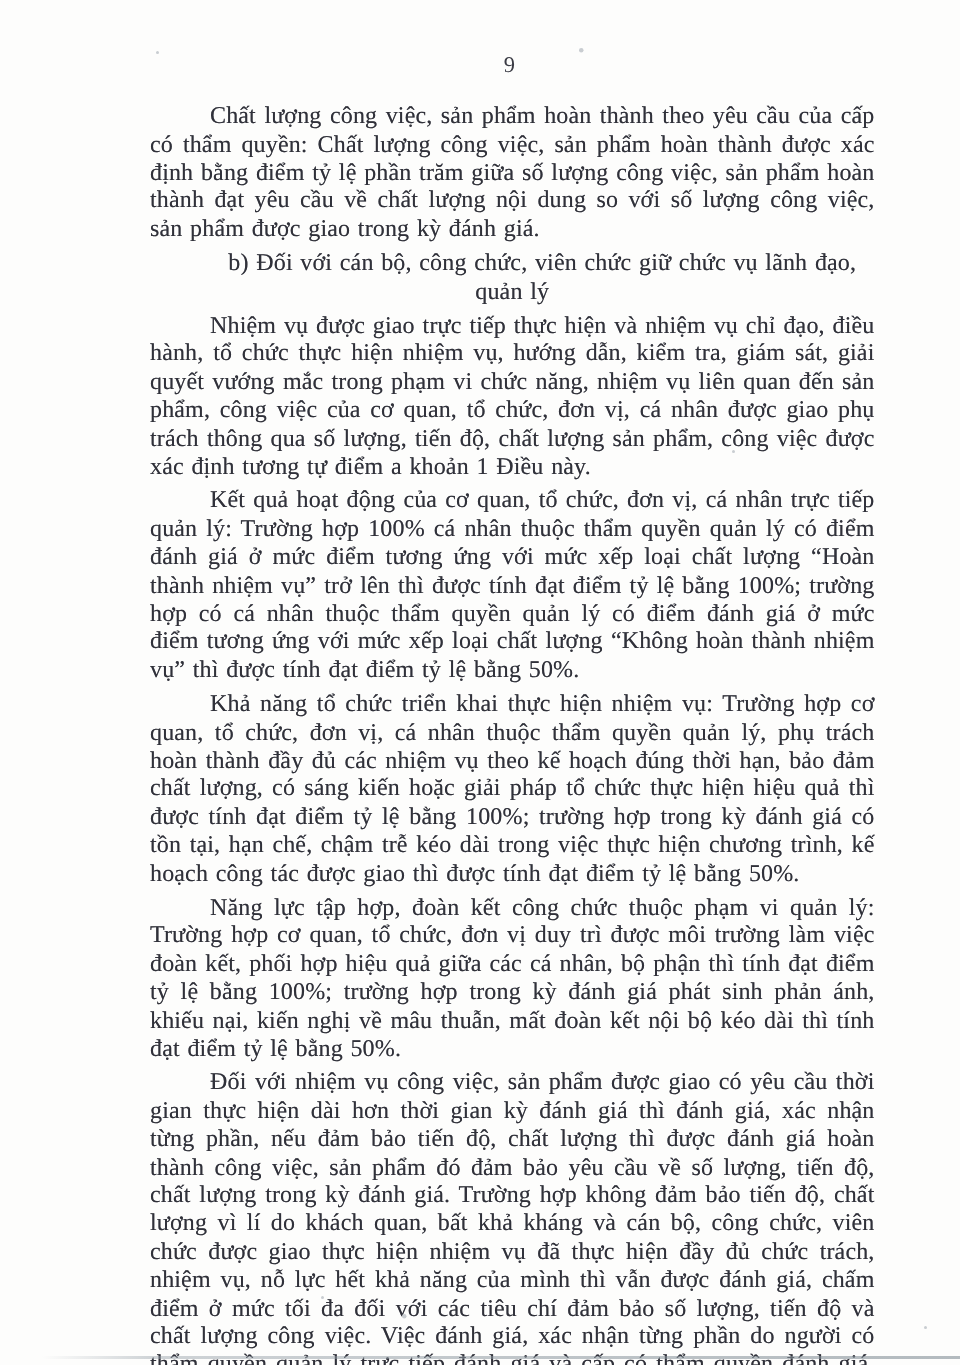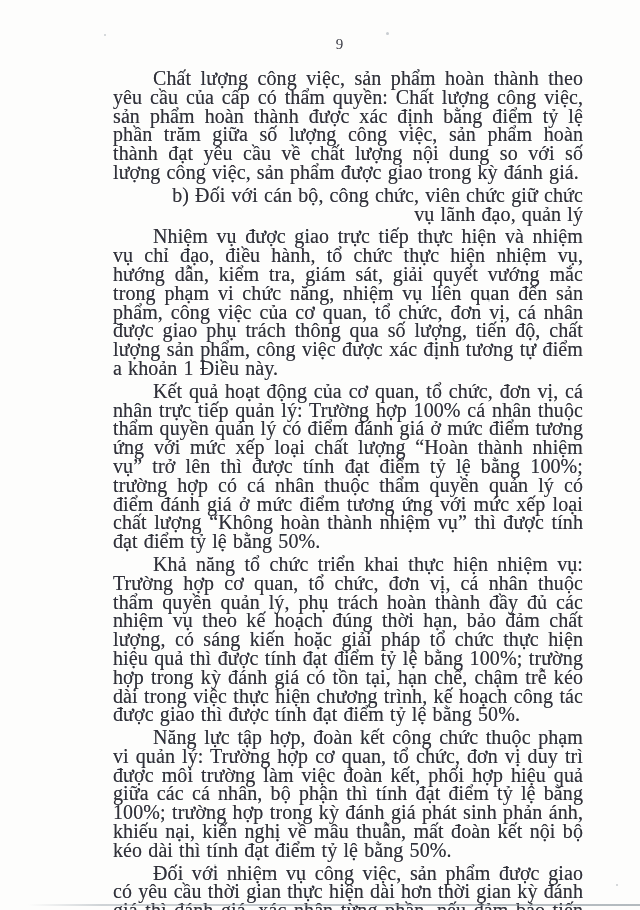--- a/index.html
+++ b/index.html
@@ -22,31 +22,31 @@
     top: 36px;
     width: 487px;
   }
   .page-number {
     text-align: center;
     font-size: 15px;
     color: #3a3b44;
     margin: 0 0 16px 0;
   }
   p.para {
-    margin: 0 0 4px 17px;
-    font-size: 20px;
+    margin: 0 0 4px 4px;
+    font-size: 16px;
     line-height: 18.8px;
     text-align: justify;
     text-indent: 40px;
     letter-spacing: 0.1px;
     word-spacing: 1px;
     text-shadow: 0 0 0.4px rgba(46,47,56,0.55);
   }
   p.para.single-line {
-    text-align: right;
+    text-align: center;
   }
   .scan-edge {
     position: absolute;
     left: 28px;
     right: 0;
     top: 904px;
     height: 2px;
     background: linear-gradient(to right,
       rgba(150,160,168,0) 0%,
       rgba(150,160,168,0.45) 12%,

